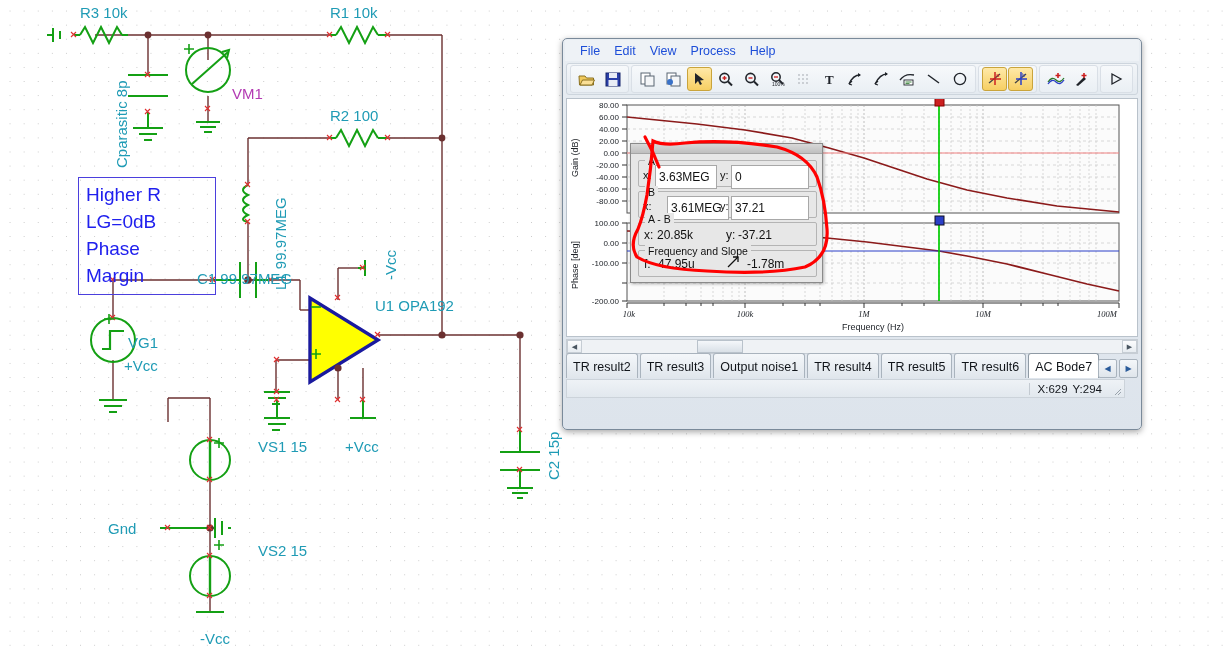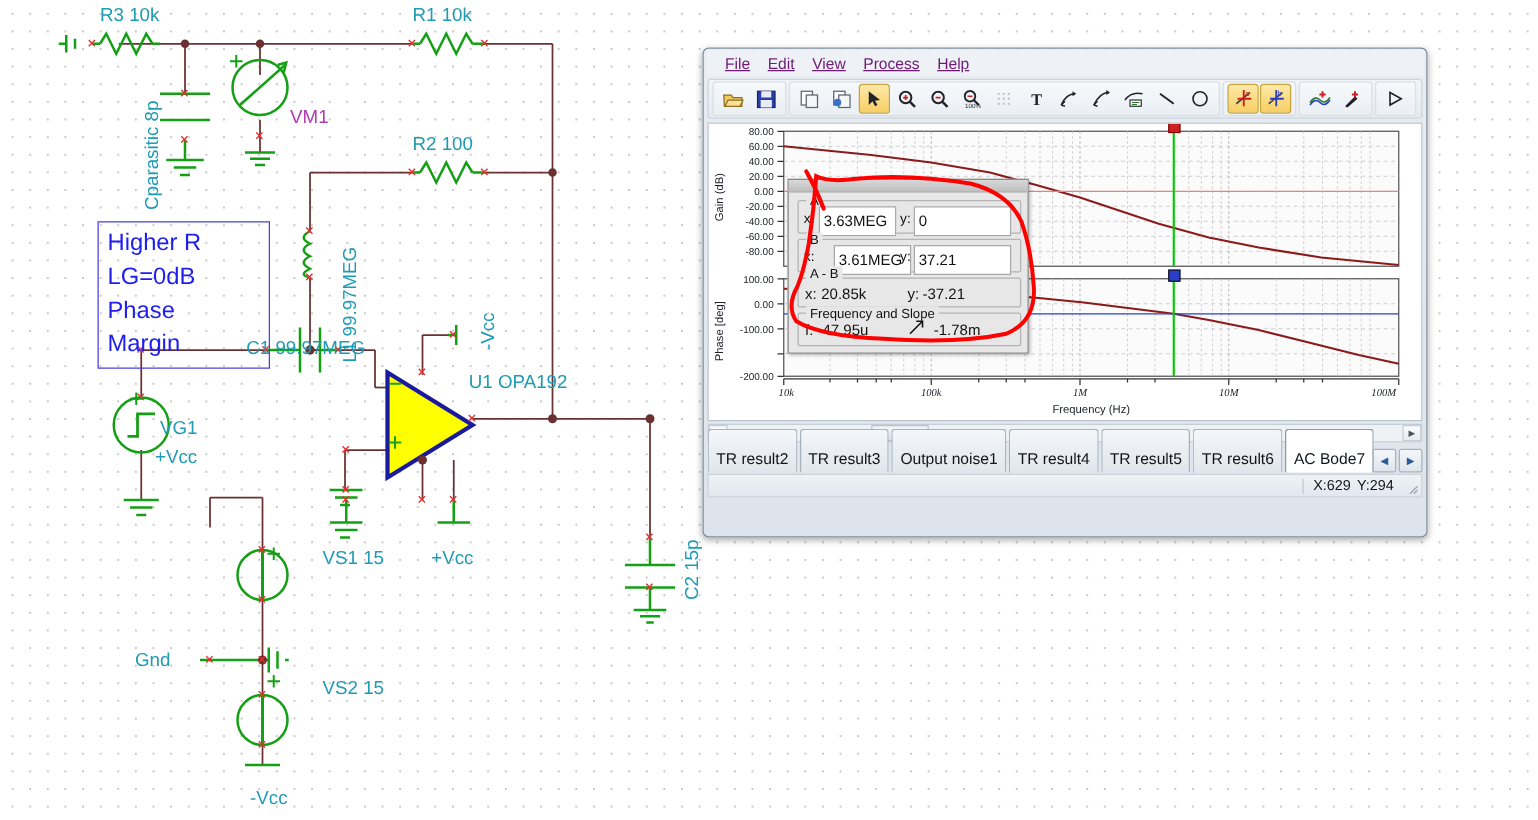--- a/index.html
+++ b/index.html
@@ -49,21 +49,21 @@
     background:linear-gradient(180deg,#f3f5f8,#dfe4ea);
     display:flex;align-items:center;justify-content:center;
     font-size:11px;color:#333;
   }
   .wb.close{background:linear-gradient(180deg,#e36a6a,#c9303a);border-color:#a32a32;color:#fff;font-size:12px;font-weight:bold;}
   .menubar{
     height:21px;display:flex;align-items:center;gap:0px;
     padding:0 8px;margin:1px 2px 0 2px;
     background:#eef2f6;
   }
-  .menubar span{font-size:12.5px;color:#701a75;padding:2px 7px;text-decoration:underline;}
+  .menubar span{font-size:12.5px;color:#1d4ed8;padding:2px 7px;}
   .toolbar{
     margin:2px 3px 0 3px;height:30px;display:flex;align-items:center;gap:2px;
     background:linear-gradient(180deg,#f2f5f8,#e4eaf0);
     border:1px solid #cdd5dd;border-radius:3px;padding:0 3px;
   }
   .tgrp{display:flex;align-items:center;gap:1px;padding:0 3px;
         border:1px solid #d9dfe6;border-radius:3px;height:26px;
         background:linear-gradient(180deg,#f7f9fb,#eaeff4);}
   .tbtn{
     width:23px;height:22px;border:1px solid transparent;border-radius:3px;
@@ -80,31 +80,31 @@
   }
   .hsbtn{width:13px;height:11px;display:flex;align-items:center;justify-content:center;
          font-size:7px;color:#4a5661;background:linear-gradient(180deg,#fbfcfd,#e7ecf1);
          border:1px solid #c6cdd4;}
   .hsthumb{position:absolute;left:130px;width:44px;height:11px;
            background:linear-gradient(180deg,#f4f7fa,#d9e0e7);border:1px solid #b9c2cb;}
   .tabbar{
     margin:3px 3px 0 3px;height:21px;display:flex;align-items:flex-end;gap:2px;position:relative;
   }
   .tab{
-    font-size:12.5px;color:#11151a;padding:16px 6px 3px 6px;
+    font-size:12.5px;color:#11151a;padding:6px 6px 3px 6px;
     border:1px solid #a9b3bd;border-bottom:none;border-radius:3px 3px 0 0;
     background:linear-gradient(180deg,#f4f7fa,#e0e6ec);line-height:15px;
   }
   .tab.active{background:#ffffff;border-color:#8f9aa5;}
   .tabnav{position:absolute;right:0;bottom:0;display:flex;gap:2px;}
   .tabnav div{width:17px;height:17px;border:1px solid #a9b3bd;border-radius:2px;
     background:linear-gradient(180deg,#f4f7fa,#dfe5eb);
     display:flex;align-items:center;justify-content:center;font-size:8px;color:#2a5b9a;}
   .statusbar{
-    margin:1px 3px 2px 3px;height:17px;background:linear-gradient(180deg,#eef2f6,#e2e8ee);
+    margin:1px 16px 2px 3px;height:17px;background:linear-gradient(180deg,#eef2f6,#e2e8ee);
     border:1px solid #ccd3da;display:flex;align-items:center;justify-content:flex-end;
     padding-right:4px;position:relative;
   }
   .statusbar .coords{font-size:11.5px;color:#13171c;border-left:1px solid #c3cad1;padding-left:8px;}
   .grip{position:absolute;right:2px;bottom:1px;width:9px;height:9px;}
 
   
   #cursordlg{
     position:absolute;left:63px;top:44px;width:191px;height:138px;
     background:#e7e7e7;border:1px solid #8a8a8a;box-shadow:1px 1px 3px rgba(0,0,0,.3);

